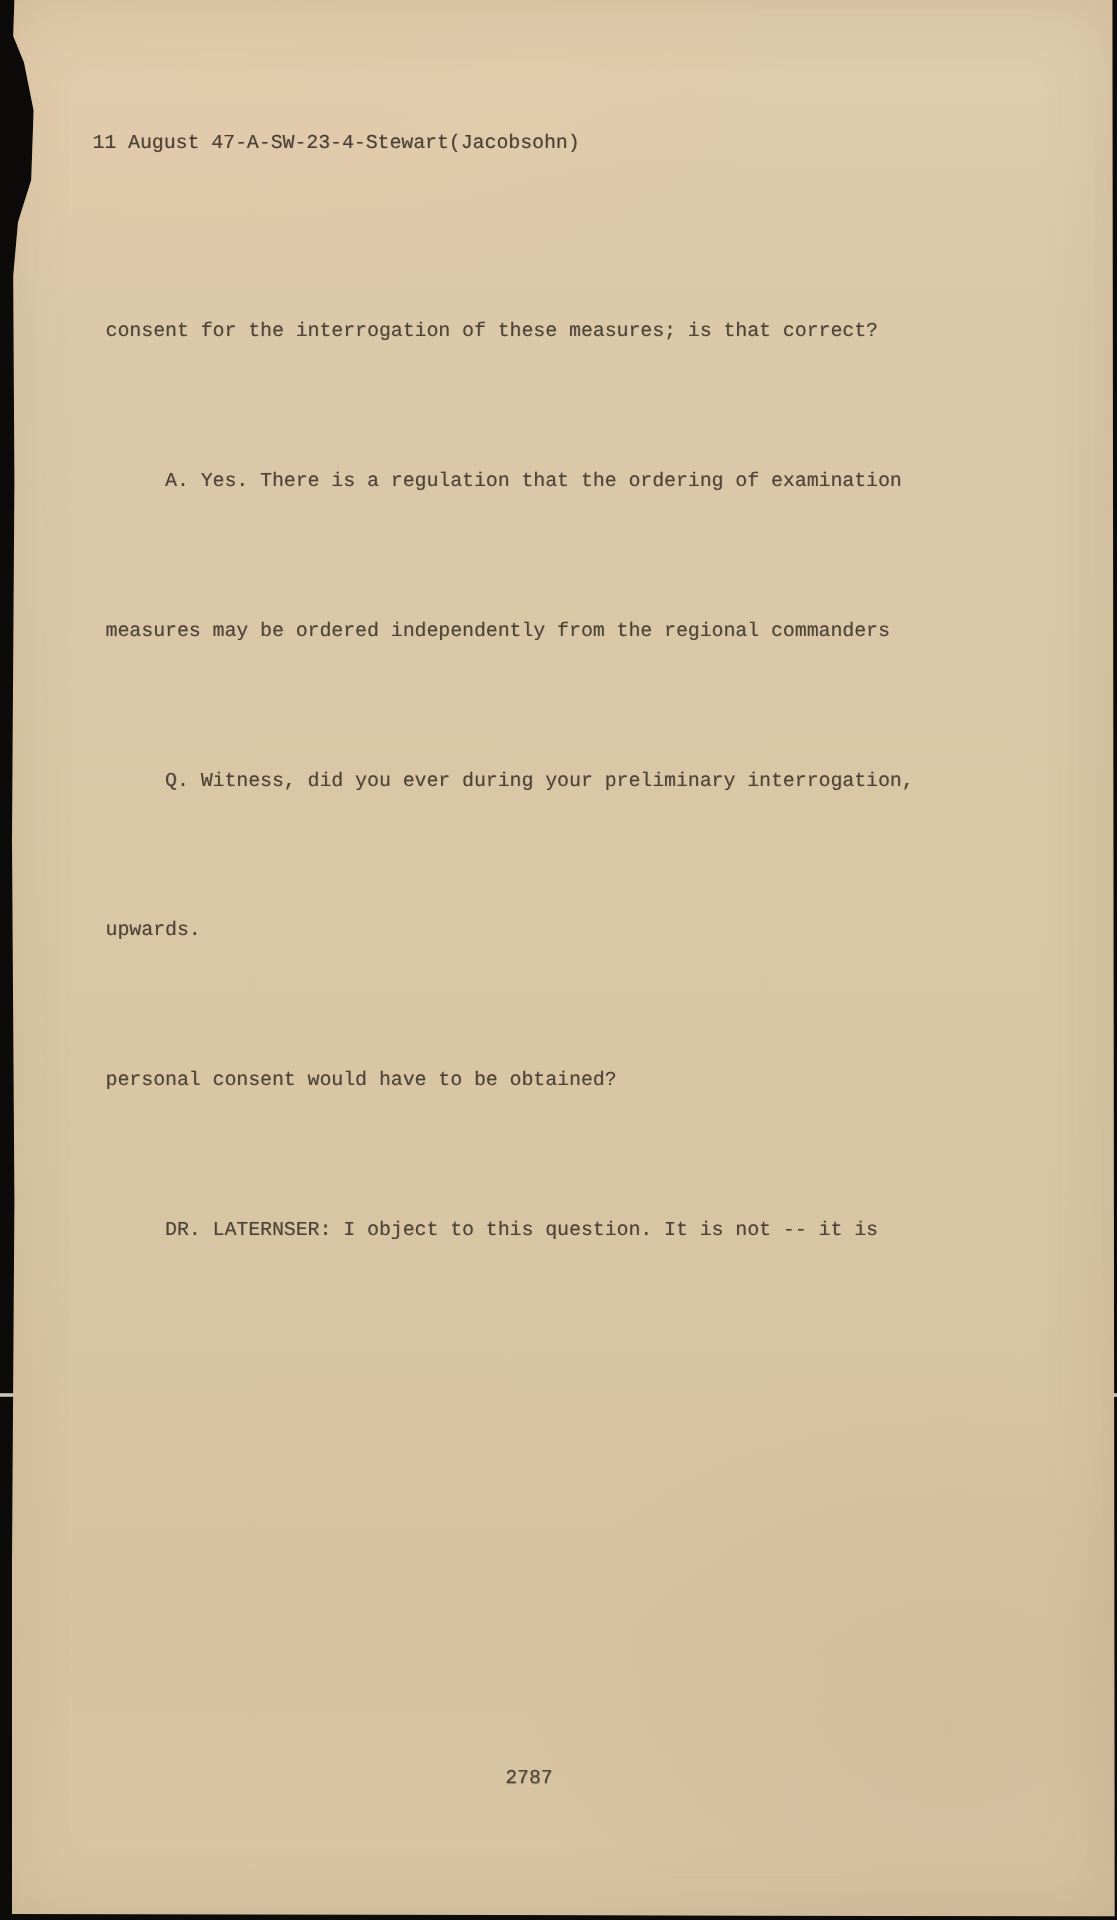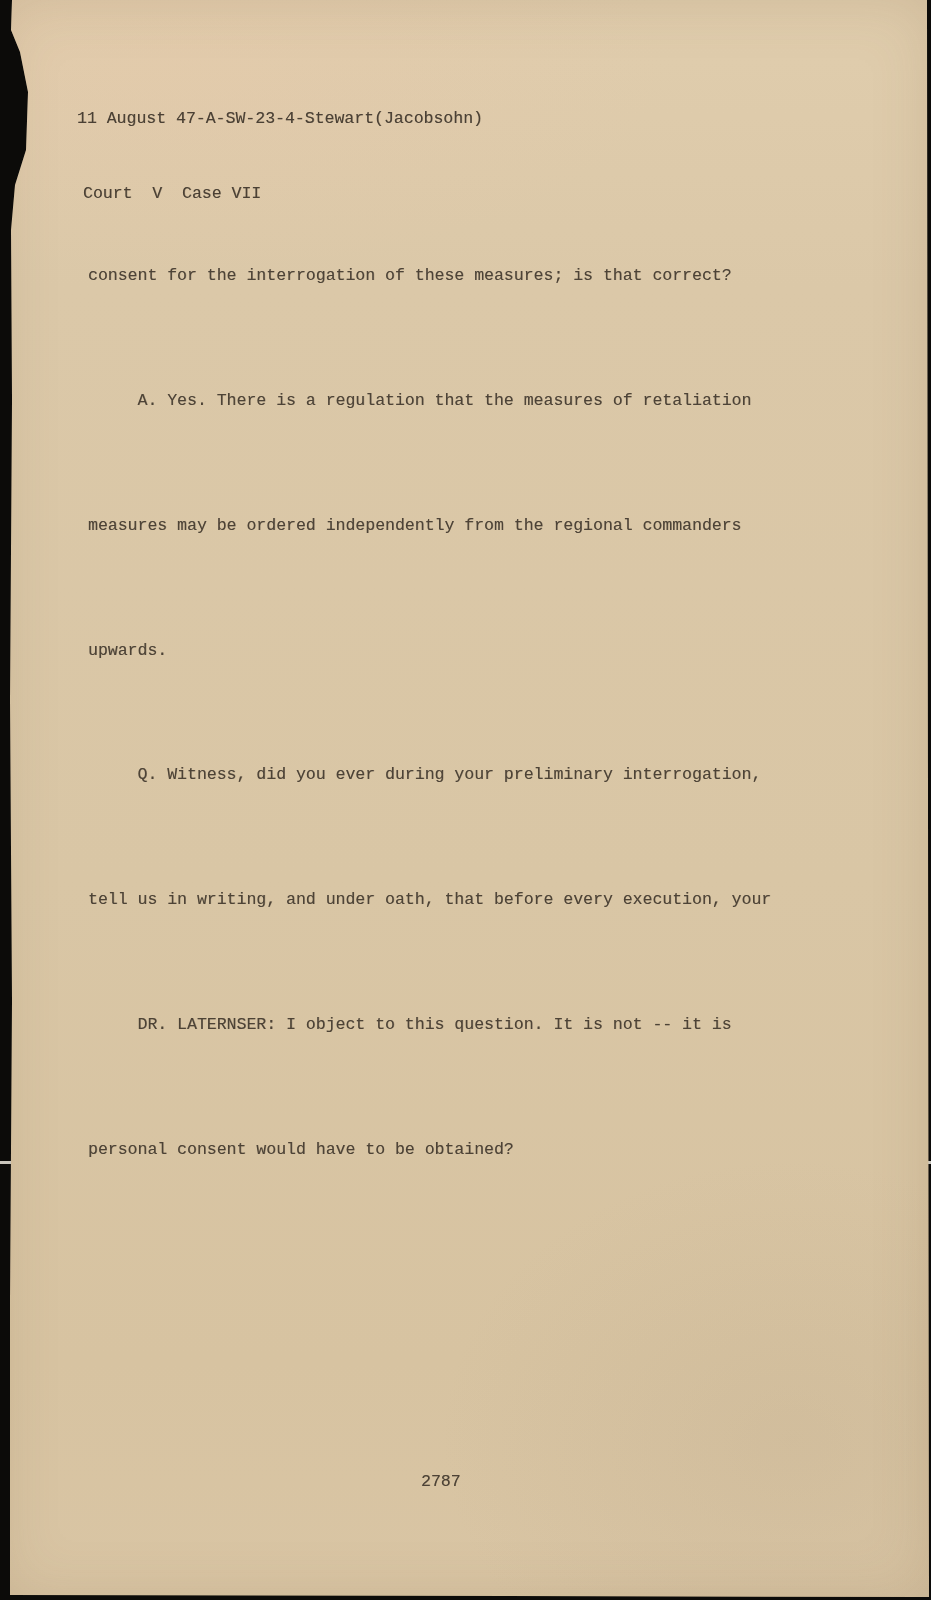--- a/index.html
+++ b/index.html
@@ -82,32 +82,30 @@
 </head>
 <body>
 
 <div class="scan-stage">
   <div class="scan-bottom-strip"></div>
 
   <div class="paper">
 
     <div class="doc-header ink">
       <div class="header-line-1">11 August 47-A-SW-23-4-Stewart(Jacobsohn)</div>
-      <div class="header-line-2">Court  V  Case VII</div>
     </div>
 
     <div class="transcript-body ink">
       <div class="transcript-line">consent for the interrogation of these measures; is that correct?</div>
-      <div class="transcript-line">     A. Yes. There is a regulation that the measures of retaliation</div>
+      <div class="transcript-line">     A. Yes. There is a regulation that the ordering of examination</div>
       <div class="transcript-line">measures may be ordered independently from the regional commanders</div>
+      <div class="transcript-line">     Q. Witness, did you ever during your preliminary interrogation,</div>
       <div class="transcript-line">upwards.</div>
-      <div class="transcript-line">     Q. Witness, did you ever during your preliminary interrogation,</div>
-      <div class="transcript-line">tell us in writing, and under oath, that before every execution, your</div>
+      <div class="transcript-line">personal consent would have to be obtained?</div>
       <div class="transcript-line">     DR. LATERNSER: I object to this question. It is not -- it is</div>
-      <div class="transcript-line">personal consent would have to be obtained?</div>
       
       
       
       
       
       
       
       
       
       

